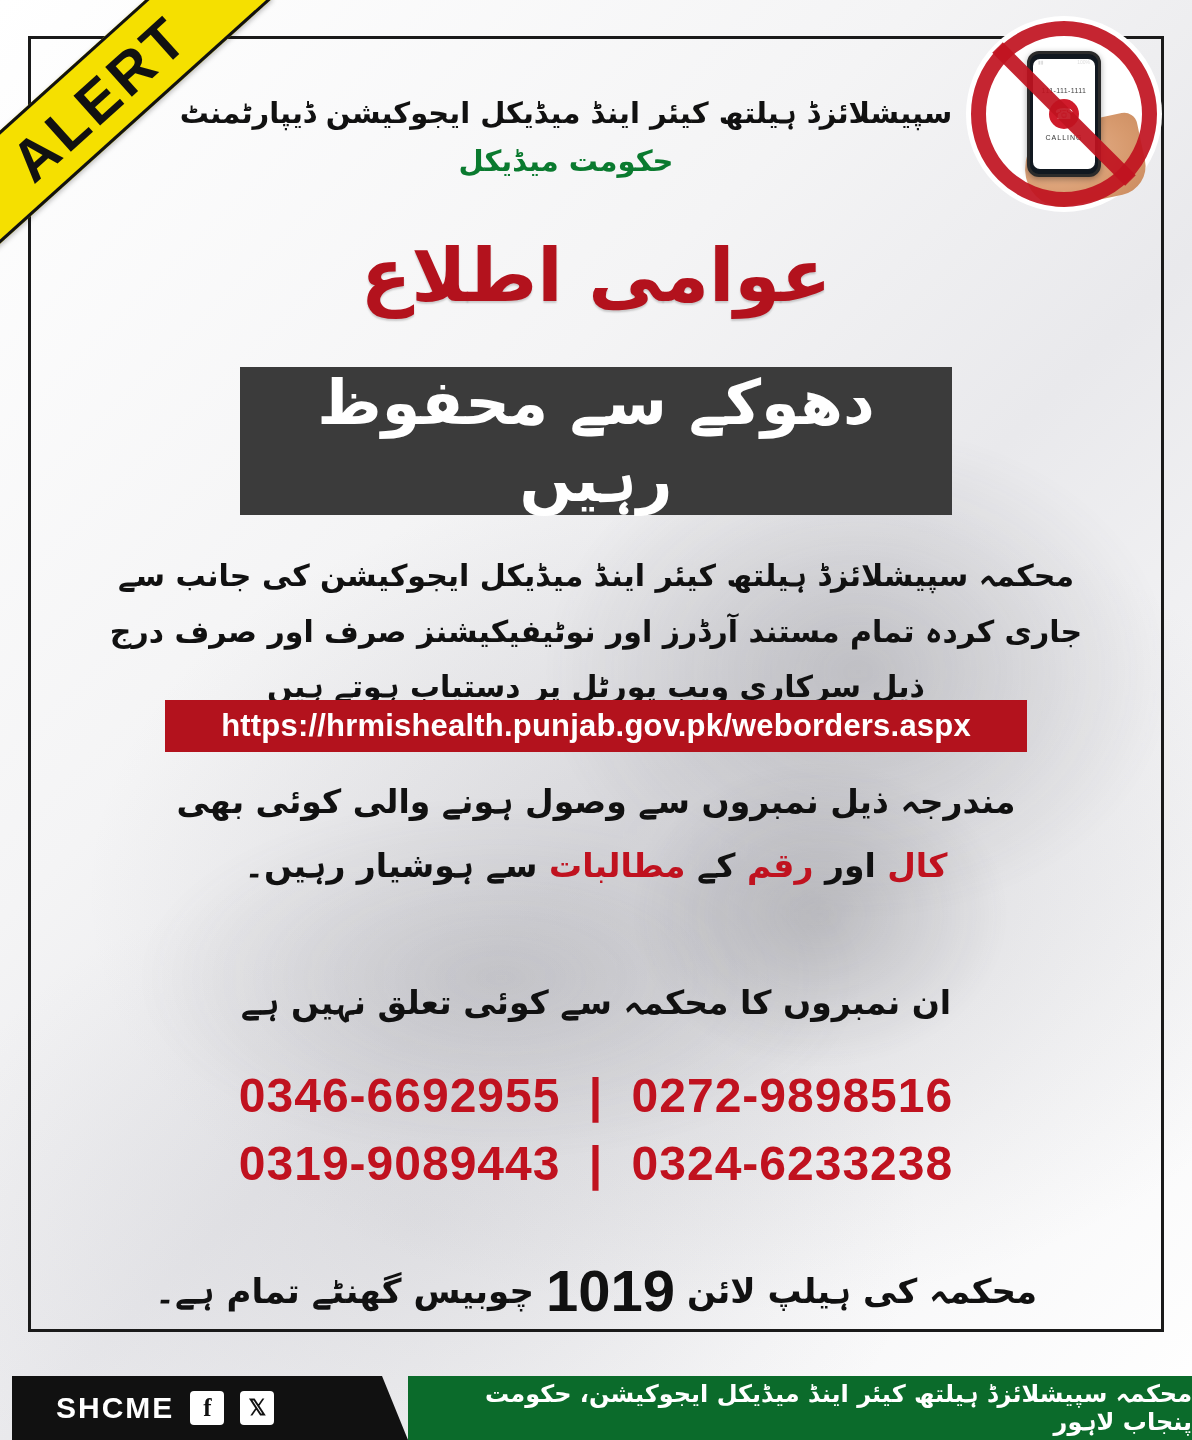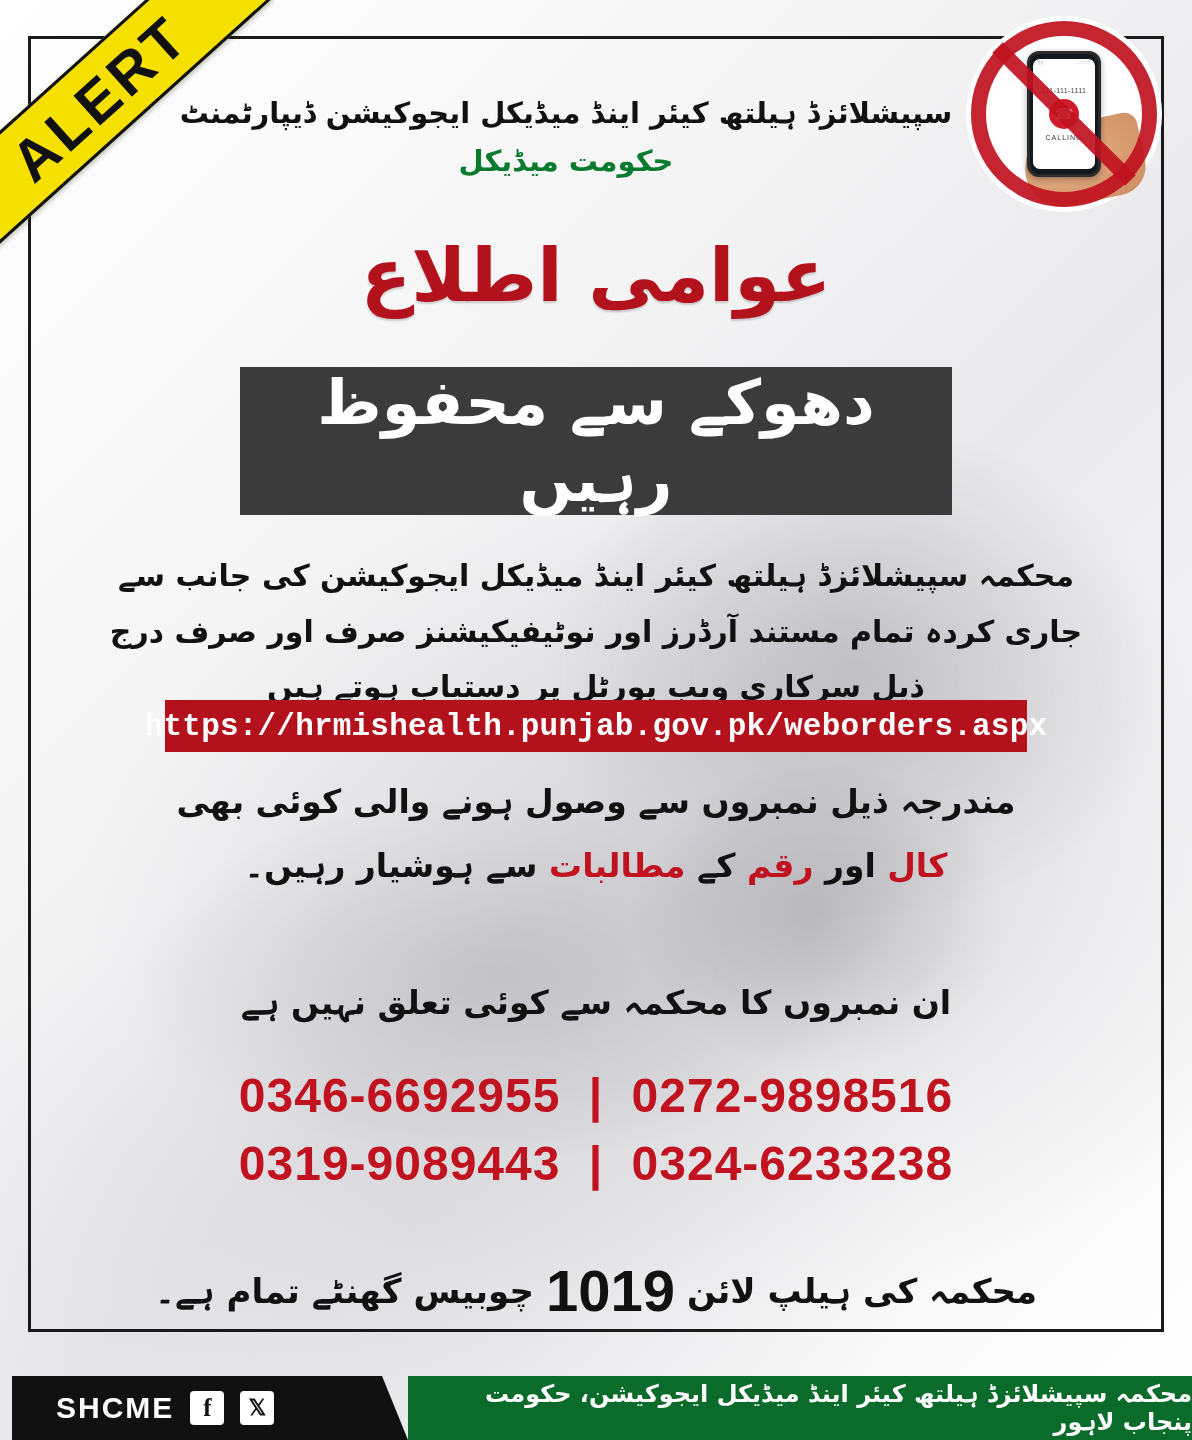--- a/index.html
+++ b/index.html
@@ -136,21 +136,21 @@
     font-weight: 600;
   }
 
   .urlbar {
     position: absolute; left: 165px; right: 165px; top: 700px;
     height: 52px; background: #b3121d;
     display: flex; align-items: center; justify-content: center;
   }
   .urlbar .u {
     color: #ffffff; font-size: 31px; font-weight: 600; letter-spacing: .2px;
-    font-family: Liberation Mono, monospace;
+    font-family: Liberation Sans, sans-serif;
   }
 
   .warn {
     position: absolute; left: 110px; right: 110px; top: 770px;
     text-align: center; color: #111; font-size: 33px; line-height: 1.95;
     font-weight: 600;
   }
   .warn .red { color: #c0121f; font-weight: bold; }
 
   .norel {

